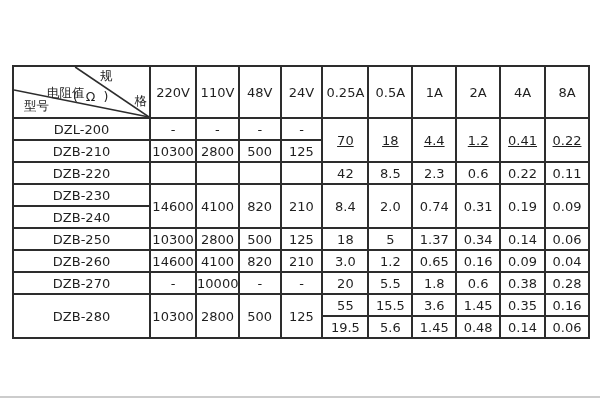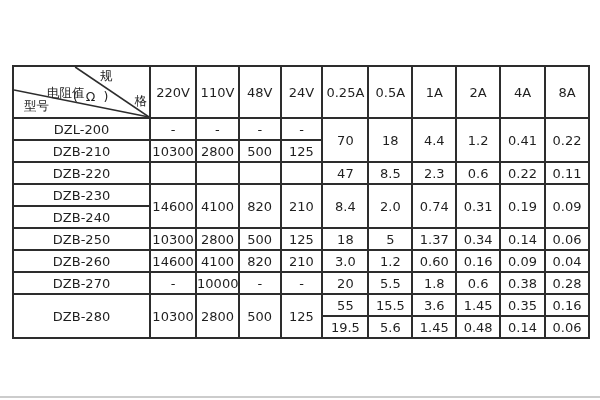--- a/index.html
+++ b/index.html
@@ -13,21 +13,21 @@
   }
   table.spec th,table.spec td{
     border:2px solid #2d2d2d;text-align:center;vertical-align:middle;
     font-size:13px;font-weight:400;color:#1f1f1f;padding:0;
     overflow:hidden;white-space:nowrap;
   }
   table.spec tr.hdr{height:50px;}
   table.spec tr.body-row{height:22px;}
   th.col-head{padding-bottom:16px;}
   td.vtop{vertical-align:top;padding-top:3px;}
-  td.vlow{padding-top:10px;}
+  td.vlow{padding-top:10px;text-decoration:underline;}
   
   th.corner{padding:0;}
   .corner-wrap{position:relative;width:100%;height:50px;}
   .corner-wrap svg{position:absolute;left:0;top:0;width:100%;height:100%;}
   .corner-wrap span{position:absolute;font-size:12.5px;line-height:1;color:#1f1f1f;}
   .lab-spec-1{left:86px;top:3px;}
   .lab-spec-2{right:2px;top:28px;}
   .lab-res{left:20px;top:20px;padding-left:13px;}
   .lab-res-unit{left:59px;top:24px;font-size:12px;letter-spacing:2px;}
   .lab-model{left:10px;top:33px;}
@@ -103,21 +103,21 @@
           <td>2800</td>
           <td>500</td>
           <td>125</td>
         </tr>
         <tr class="body-row">
           <td class="model">DZB-220</td>
           <td></td>
           <td></td>
           <td></td>
           <td></td>
-          <td>47</td>
+          <td>42</td>
           <td>8.5</td>
           <td>2.3</td>
           <td>0.6</td>
           <td>0.22</td>
           <td>0.11</td>
         </tr>
         <tr class="body-row">
           <td class="model">DZB-230</td>
           <td rowspan="2">14600</td>
           <td rowspan="2">4100</td>
@@ -147,21 +147,21 @@
           <td>0.06</td>
         </tr>
         <tr class="body-row">
           <td class="model">DZB-260</td>
           <td>14600</td>
           <td>4100</td>
           <td>820</td>
           <td>210</td>
           <td>3.0</td>
           <td>1.2</td>
-          <td>0.60</td>
+          <td>0.65</td>
           <td>0.16</td>
           <td>0.09</td>
           <td>0.04</td>
         </tr>
         <tr class="body-row">
           <td class="model">DZB-270</td>
           <td>-</td>
           <td>10000</td>
           <td>-</td>
           <td>-</td>

